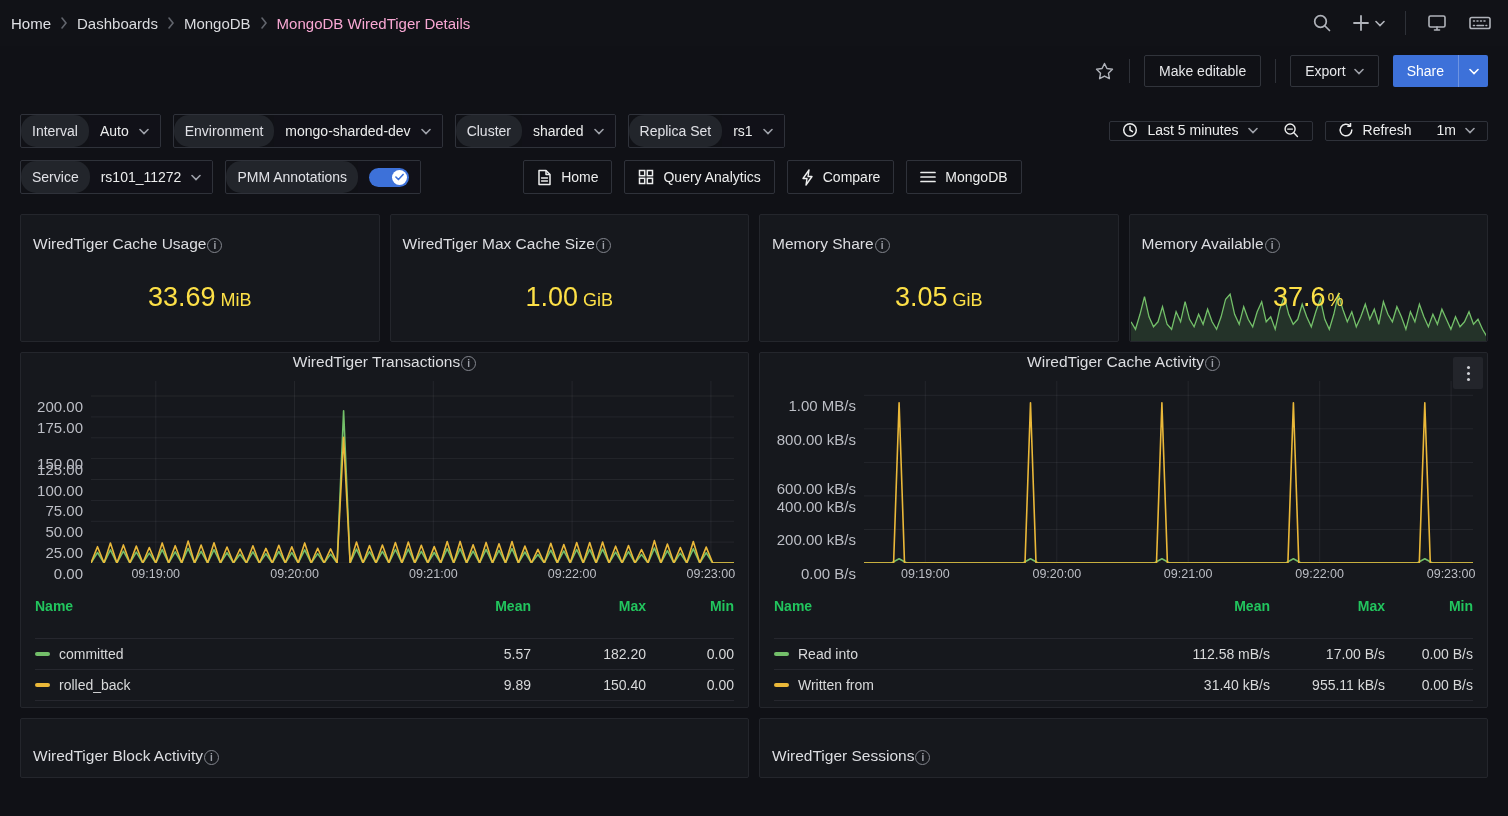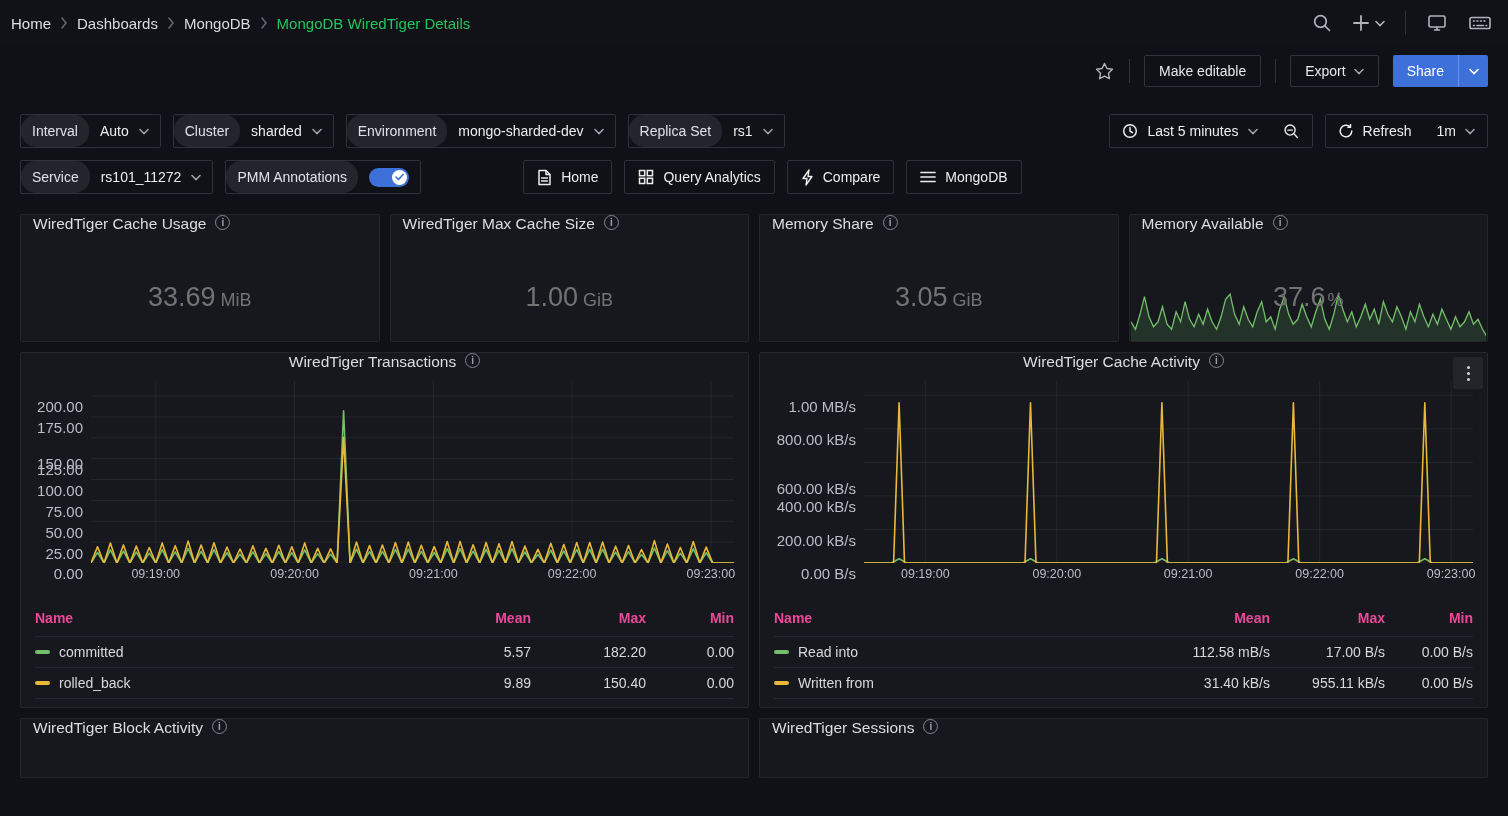--- a/index.html
+++ b/index.html
@@ -6,21 +6,21 @@
   html,body { width:1508px; height:816px; overflow:hidden; background:#101116;
     font-family:"Liberation Sans","DejaVu Sans",sans-serif; color:#d8d9da; }
   svg { display:block; }
   [data-interactable="true"] { cursor:pointer; }
 
   
   .topnav { height:46px; display:flex; align-items:center; justify-content:space-between; padding:0 16px 0 11px; background:#111217; }
   .crumbs { display:flex; align-items:center; gap:9px; font-size:15px; }
   .crumb { color:#e0e1e6; font-weight:500; }
   .crumb.plain { font-weight:400; color:#dadbdf; }
-  .crumb.current { color:#22c55e; font-weight:400; }
+  .crumb.current { color:#f9a8d4; font-weight:400; }
   .crumb-sep { color:#62656d; display:flex; align-items:center; }
   .nav-icons { display:flex; align-items:center; gap:20px; color:#aeb1b8; }
   .nav-group { display:flex; align-items:center; gap:5px; }
   .vdiv { width:1px; height:24px; background:#2e3138; }
 
   
   .toolbar2 { height:50px; display:flex; align-items:center; justify-content:flex-end; gap:14px; padding:0 20px; }
   .iconbtn { color:#b0b3ba; display:flex; align-items:center; }
   .btn { height:32px; display:flex; align-items:center; gap:8px; padding:0 14px; border:1px solid #31343b;
          border-radius:2px; background:transparent; color:#e6e7ea; font-size:14px; font-weight:500; }
@@ -35,54 +35,54 @@
   .spacer { flex:1; }
   .varctl { display:flex; align-items:stretch; height:34px; border:1px solid #2f323a; border-radius:2px; overflow:hidden; font-size:14px; }
   .varctl .lbl { background:#22252b; display:flex; align-items:center; padding:0 11px; color:#e0e1e6;border-radius:15px; }
   .varctl .val { background:#111118; display:flex; align-items:center; gap:10px; padding:0 11px; color:#eceded; }
   .varctl .val .cev { color:#9da0a8; }
   .toggle { width:40px; height:19px; border-radius:10px; background:#3d71d9; position:relative; }
   .toggle .knob { position:absolute; right:2px; top:2px; width:15px; height:15px; background:#fff; border-radius:50%;
                   display:flex; align-items:center; justify-content:center; color:#3d71d9; }
   .linkbtn { height:34px; display:flex; align-items:center; gap:9px; padding:0 13px; border:1px solid #2f323a;
              border-radius:2px; font-size:14px; font-weight:500; color:#eceded; background:transparent; }
-  .tp-group { display:flex; align-items:center; height:34px; border:1px solid #2f323a; border-radius:2px; overflow:hidden; }
+  .tp-group { display:flex; align-items:flex-start; height:20px; border:1px solid #2f323a; border-radius:2px; overflow:hidden; }
   .tp-seg { display:flex; align-items:center; gap:9px; padding:0 12px; font-size:14px; font-weight:500; color:#eceded; }
   .tp-div { width:1px; background:#2f323a; }
 
   
   .grid-stats { margin:20px 20px 0; display:grid; grid-template-columns:repeat(4,1fr); gap:10px; }
   .grid-charts { margin:10px 20px 0; display:grid; grid-template-columns:1fr 1fr; gap:10px; }
   .panel { background:#16181d; border:1px solid #24262c; border-radius:2px; position:relative; }
-  .p-title-row { display:flex; align-items:flex-start; justify-content:center; gap:9px; height:38px; padding:0 12px; }
+  .p-title-row { display:flex; align-items:flex-end; justify-content:center; gap:1px; height:38px; padding:0 12px; }
   .p-title { font-size:15.5px; font-weight:500; color:#dcdde1; white-space:nowrap; }
   .info { width:15px; height:15px; border:1px solid #83868e; border-radius:50%; color:#9da0a8;
           font-size:10px; line-height:13px; text-align:center; font-weight:600; flex:0 0 auto; }
 
   .stat-panel { height:128px; display:flex; flex-direction:column; overflow:hidden; }
   .stat-panel .p-title-row { justify-content:flex-start; }
   .stat-body { flex:1; display:flex; align-items:center; justify-content:center; position:relative; }
-  .stat-val { font-size:27px; font-weight:500; color:#737373; z-index:2; }
+  .stat-val { font-size:27px; font-weight:500; color:#fde047; z-index:2; }
   .stat-unit { font-size:18px; margin-left:5px; }
   .sparkwrap { position:absolute; left:1px; right:1px; bottom:0; height:52px; z-index:1; }
 
   .chart-panel { height:356px; display:flex; flex-direction:column; overflow:hidden; }
   .chart-body { height:192px; display:flex; padding:10px 14px 0 8px; }
   .y-labels { position:relative; }
   .y-labels.w0 { width:62px; }
   .y-labels.w1 { width:96px; }
   .ylab { position:absolute; right:8px; transform:translateY(-50%); font-size:15px; color:#bcbec5; white-space:nowrap; }
   .plot { flex:1; position:relative; }
   .x-row { display:flex; padding:0 14px 0 8px; height:24px; }
   .x-sp0 { width:62px; } .x-sp1 { width:96px; }
   .x-labels { flex:1; position:relative; }
   .xlab { position:absolute; top:4px; transform:translateX(-50%); font-size:12.5px; color:#bcbec5; white-space:nowrap; }
   .legend { padding:0 14px 8px 14px; font-size:14px; }
   .leg-grid { display:grid; grid-template-columns:minmax(0,1fr) 120px 115px 88px; align-items:center; }
-  .leg-head { color:#ec4899; font-weight:600; padding:5px 0 10px; border-bottom:1px solid rgba(204,204,220,.09);margin-top:30px; }
+  .leg-head { color:#22c55e; font-weight:600; padding:5px 0 24px; border-bottom:1px solid rgba(204,204,220,.09);margin-top:30px; }
   .leg-head.r, .leg-cell.r { text-align:right; }
   .leg-cell { padding:7px 0; border-bottom:1px solid rgba(204,204,220,.09); color:#d8d9da; }
   .leg-name { display:flex; align-items:center; gap:9px; }
   .swatch { width:15px; height:4px; border-radius:2px; flex:0 0 auto; }
   .kebab { position:absolute; top:4px; right:4px; width:30px; height:32px; background:#23252b; border-radius:2px;
            display:flex; align-items:center; justify-content:center; flex-direction:column; gap:3px; }
   .kebab i { width:3px; height:3px; border-radius:50%; background:#cfd1d6; }
 
   .grid-bottom { margin:10px 20px 0; display:grid; grid-template-columns:1fr 1fr; gap:10px; }
   .bottom-panel { height:60px; }
@@ -180,34 +180,34 @@
       <span class="val" data-interactable="true">
           <span>Auto</span>
           <span class="cev">
             <svg width="10" height="7" viewBox="0 0 10 7">
               <path d="M1 1.5l4 4 4-4" fill="none" stroke="currentColor" stroke-width="1.6" stroke-linecap="round"></path>
             </svg>
           </span>
         </span>
     </span>
     <span class="varctl" data-interactable="false">
-      <span class="lbl" data-interactable="false">Cluster</span>
+      <span class="lbl" data-interactable="false">Environment</span>
       <span class="val" data-interactable="true">
-          <span>sharded</span>
+          <span>mongo-sharded-dev</span>
           <span class="cev">
             <svg width="10" height="7" viewBox="0 0 10 7">
               <path d="M1 1.5l4 4 4-4" fill="none" stroke="currentColor" stroke-width="1.6" stroke-linecap="round"></path>
             </svg>
           </span>
         </span>
     </span>
     <span class="varctl" data-interactable="false">
-      <span class="lbl" data-interactable="false">Environment</span>
+      <span class="lbl" data-interactable="false">Cluster</span>
       <span class="val" data-interactable="true">
-          <span>mongo-sharded-dev</span>
+          <span>sharded</span>
           <span class="cev">
             <svg width="10" height="7" viewBox="0 0 10 7">
               <path d="M1 1.5l4 4 4-4" fill="none" stroke="currentColor" stroke-width="1.6" stroke-linecap="round"></path>
             </svg>
           </span>
         </span>
     </span>
     <span class="varctl" data-interactable="false">
       <span class="lbl" data-interactable="false">Replica Set</span>
       <span class="val" data-interactable="true">

